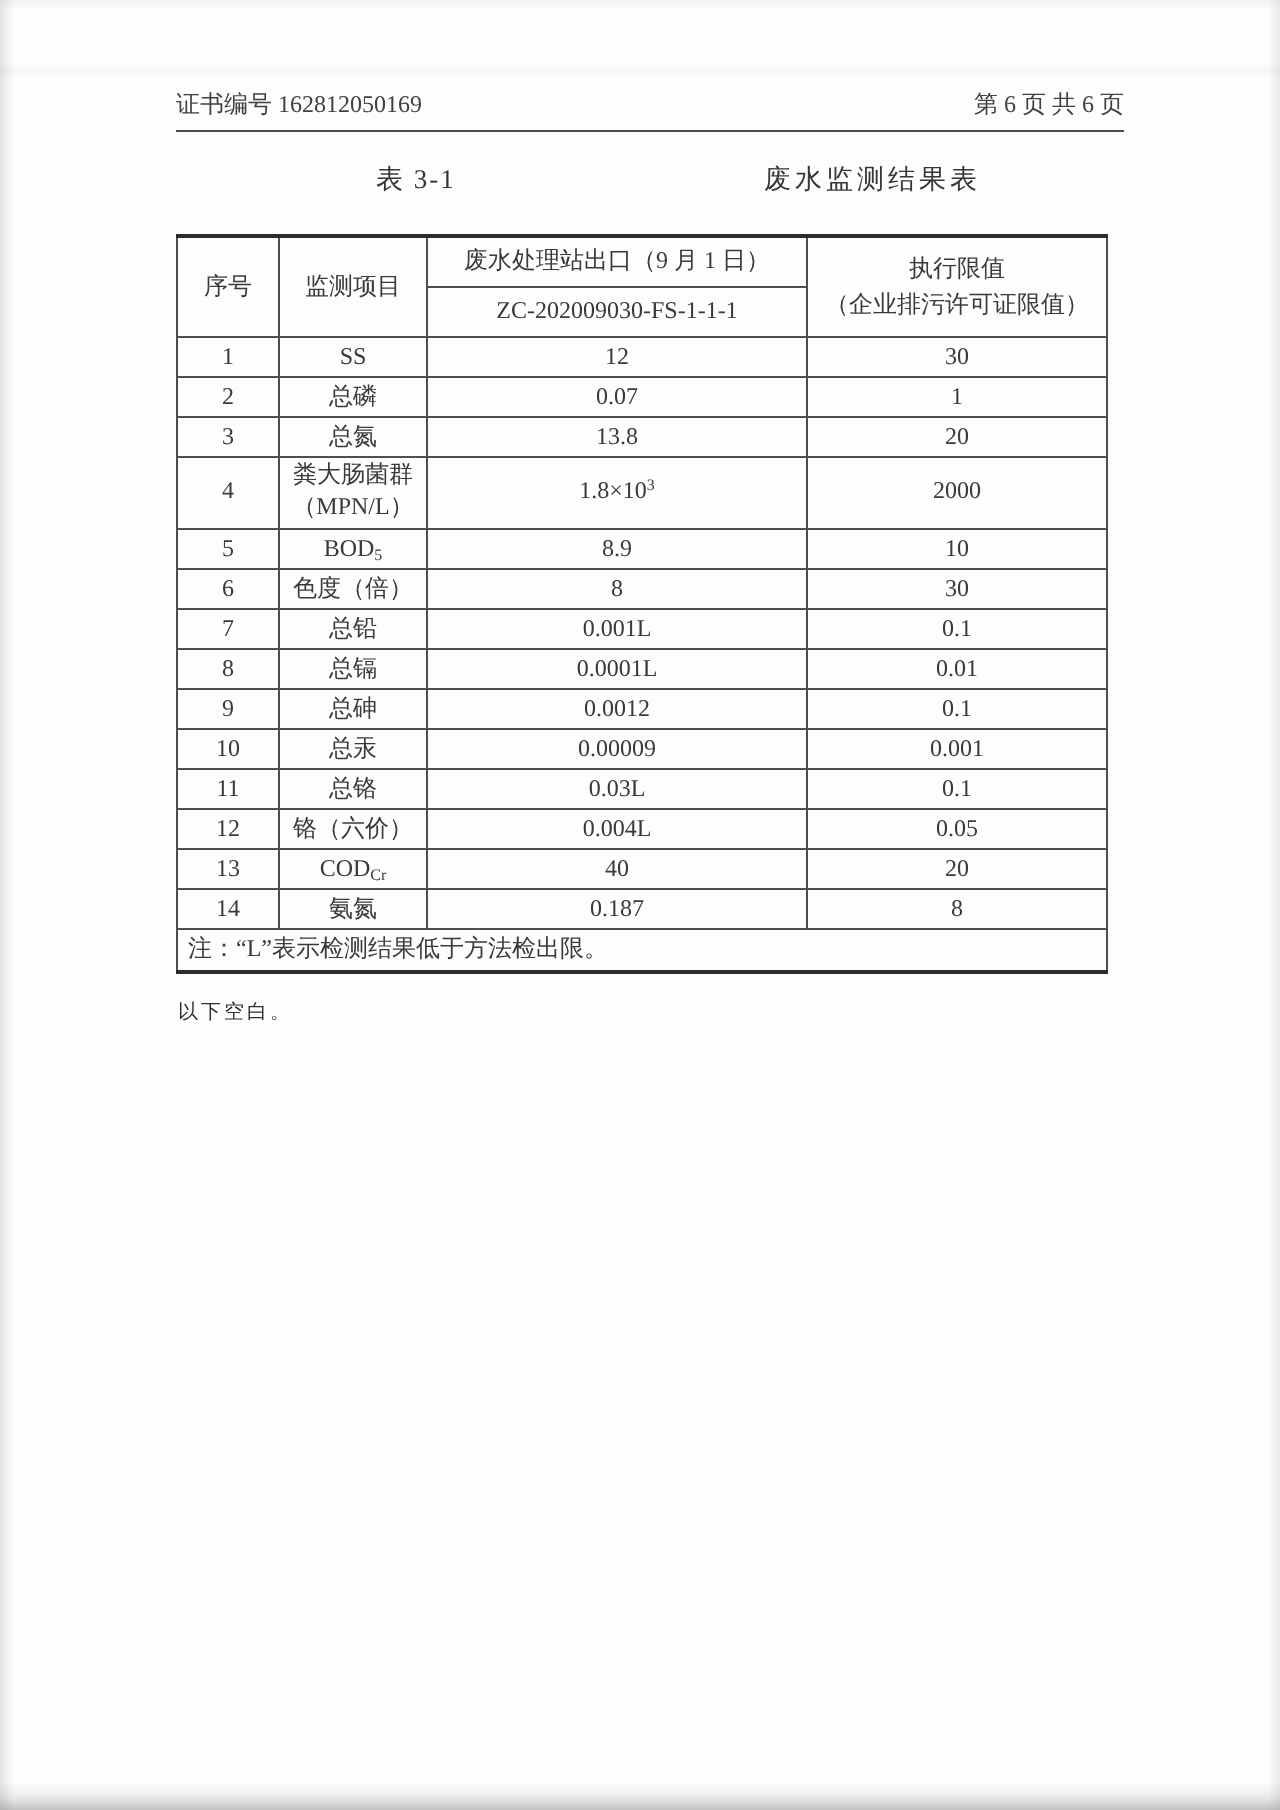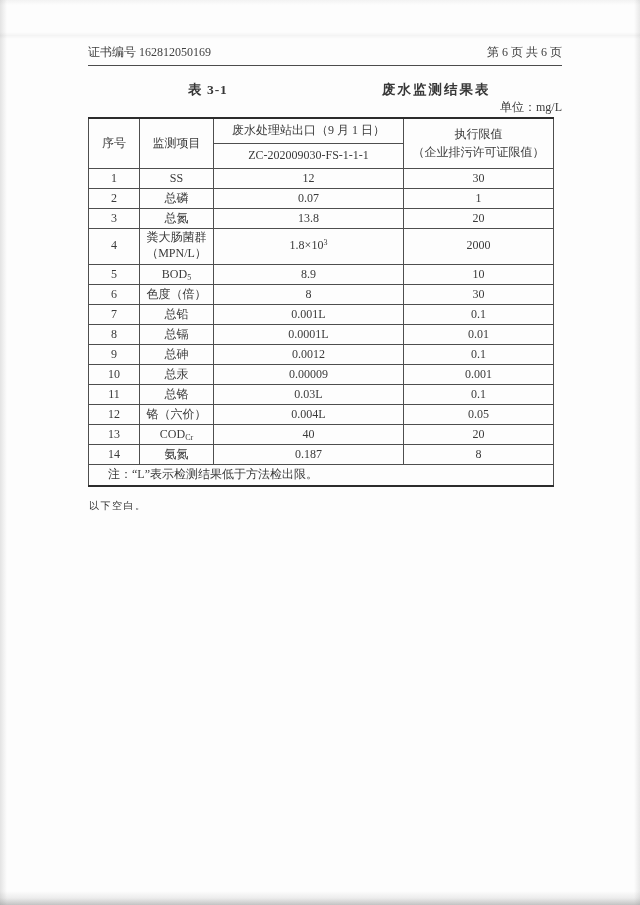--- a/index.html
+++ b/index.html
@@ -20,21 +20,21 @@
     background:linear-gradient(to bottom, rgba(0,0,0,0), rgba(0,0,0,0.035), rgba(0,0,0,0));
   }
   .doc-header {
     position:absolute; top:44px; left:88px; width:474px;
     display:flex; justify-content:space-between; align-items:flex-end;
     border-bottom:1.5px solid #4c4c4c; padding-bottom:4px;
     font-size:12px; color:#414141;
   }
   .title-row {
     position:absolute; top:81px; left:88px; width:465px; height:18px;
-    font-size:13.5px; font-weight:bold; color:#373737;
+    font-size:13.5px; font-weight:normal; color:#373737;
   }
   .table-no { position:absolute; left:100px; letter-spacing:1px; }
   .table-title { position:absolute; left:294px; letter-spacing:2px; }
   .unit-label {
     position:absolute; top:99px; left:88px; width:474px;
     text-align:right; font-size:12px; color:#3d3d3d;
   }
   table.monitor {
     position:absolute; top:117px; left:88px; width:465px;
     border-collapse:collapse; table-layout:fixed;
@@ -45,21 +45,21 @@
     border:1px solid #4e4e4e; font-weight:normal;
     text-align:center; vertical-align:middle; padding:0 2px;
   }
   table.monitor thead tr { height:25px; }
   table.monitor tbody tr { height:20px; }
   table.monitor tbody tr.tall { height:36px; line-height:1.3; }
   .limit-h { white-space:pre-line; line-height:1.55; }
   table.monitor sub { font-size:8px; vertical-align:-2px; }
   table.monitor sup { font-size:8px; vertical-align:4px; }
   table.monitor tfoot td {
-    text-align:left; padding-left:19px; height:22px; font-size:12px;
+    text-align:left; padding-left:5px; height:22px; font-size:12px;
   }
   .footer-blank {
     position:absolute; top:499px; left:89px;
     font-size:10px; color:#303030; letter-spacing:1.5px;
   }
 </style>
 </head>
 <body>
 
 <div class="page">
@@ -69,21 +69,20 @@
   <div class="doc-header">
     <span>证书编号 162812050169</span>
     <span>第 6 页 共 6 页</span>
   </div>
 
   <div class="title-row">
     <span class="table-no">表 3-1</span>
     <span class="table-title">废水监测结果表</span>
   </div>
 
-  <div class="unit-label">单位：mg/L</div>
 
   <table class="monitor">
     <colgroup>
       <col style="width:51px">
         <col style="width:74px">
         <col style="width:190px">
         <col style="width:150px">
     </colgroup>
     <thead>
       <tr>

